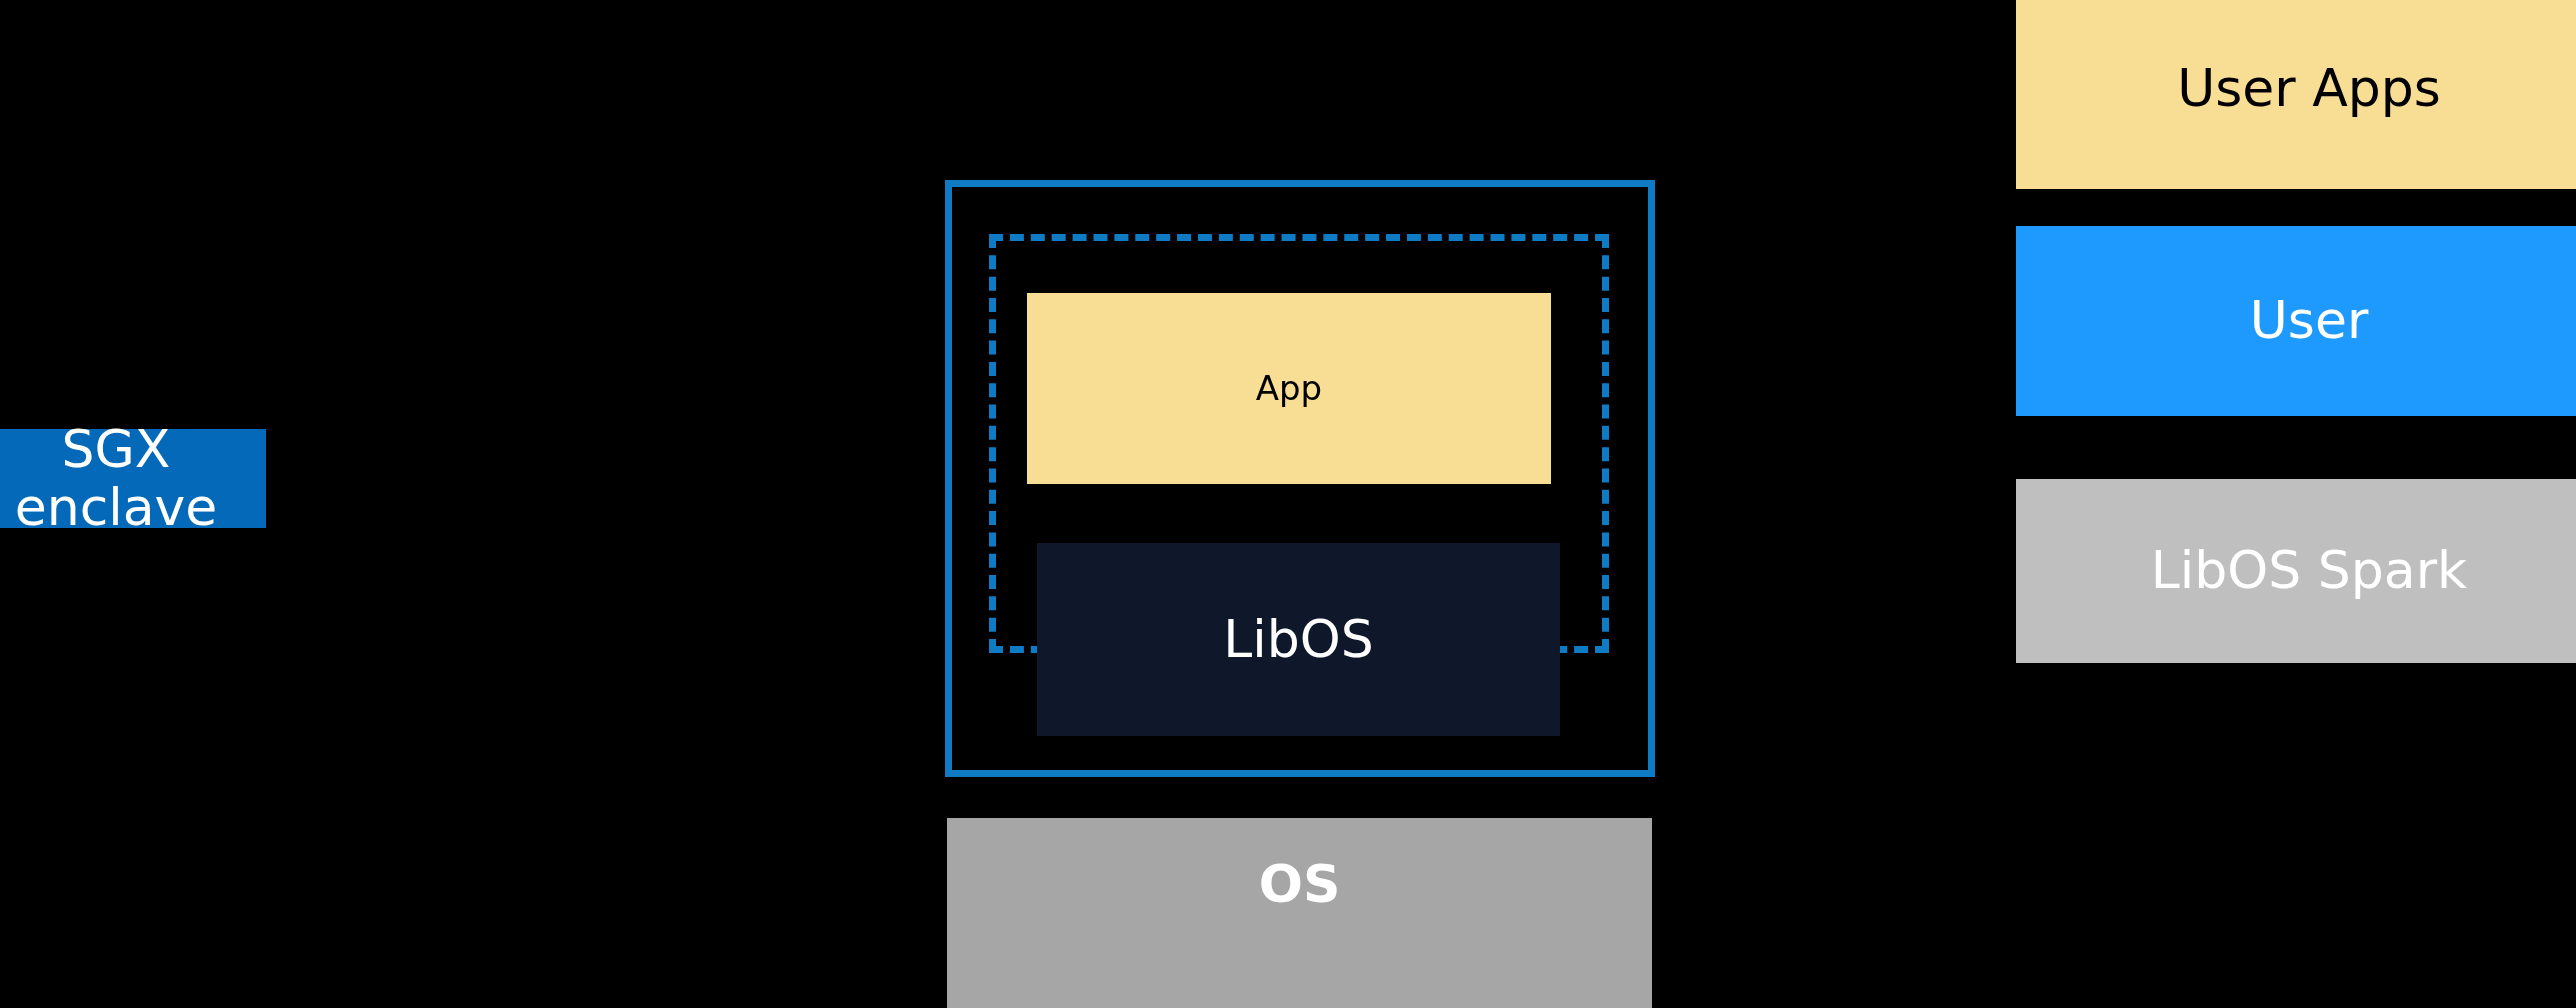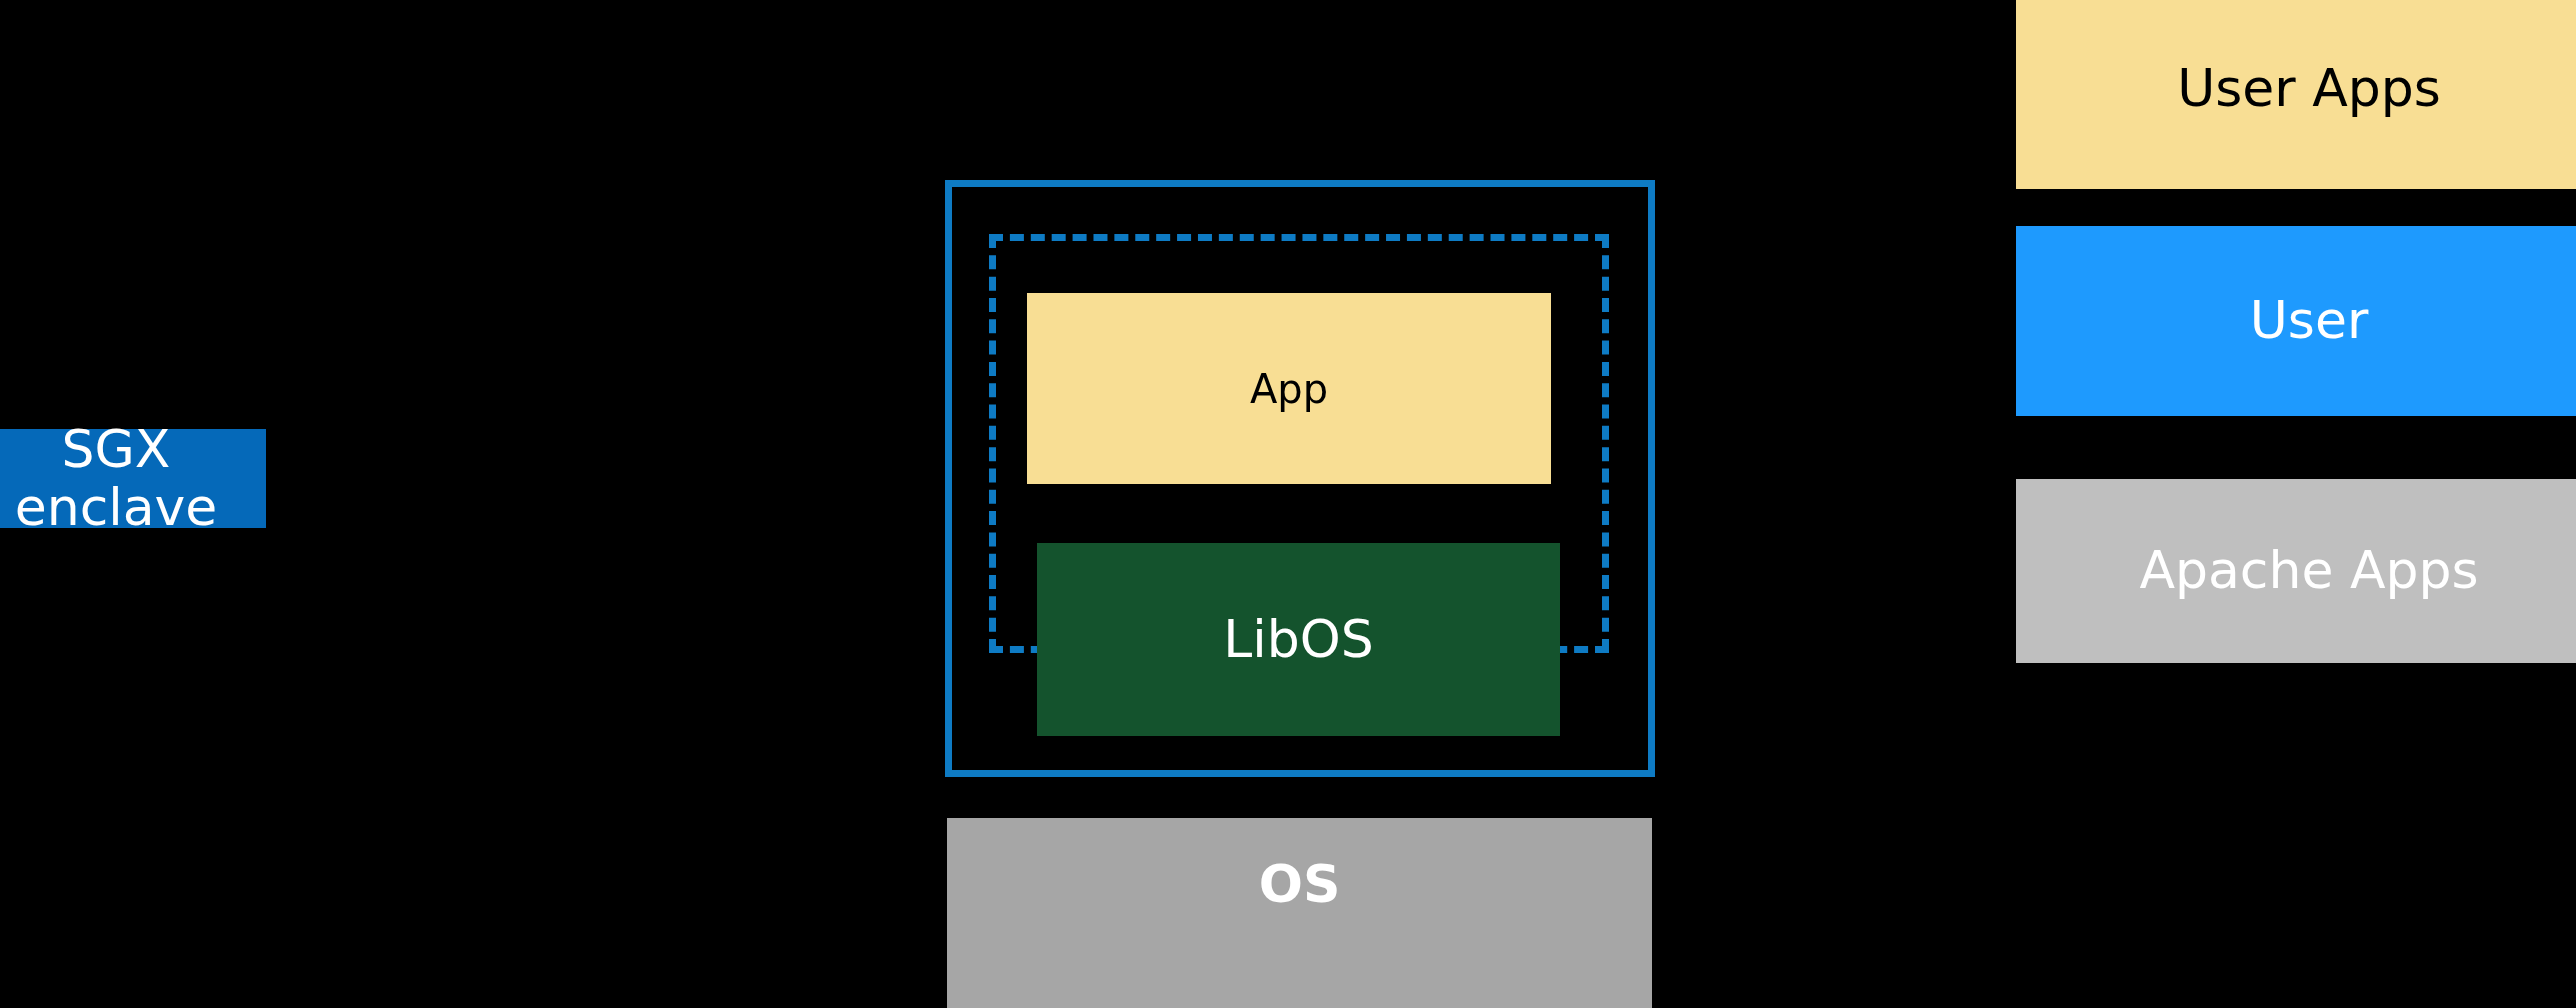--- a/index.html
+++ b/index.html
@@ -58,30 +58,30 @@
   }
 
   
   #app-box {
     left: 1027px;
     top: 293px;
     width: 524px;
     height: 191px;
     background: #F8DE94;
     color: #000000;
-    font-size: 40px;
+    font-size: 34px;
   }
 
   
   #libos-box {
     left: 1037px;
     top: 543px;
     width: 523px;
     height: 193px;
-    background: #14532d;
+    background: #0f172a;
     color: #FFFFFF;
     font-size: 52px;
   }
 
   
   #os-box {
     left: 947px;
     top: 818px;
     width: 705px;
     height: 201px;
@@ -173,17 +173,17 @@
 
   <div class="box" id="user-apps-box">
     <span>User Apps</span>
   </div>
 
   <div class="box" id="bigdl-box">
     <span>User</span>
   </div>
 
   <div class="box" id="apache-spark-box">
-    <span>Apache Apps</span>
+    <span>LibOS Spark</span>
   </div>
 
 </div>
 
 
 </body></html>

